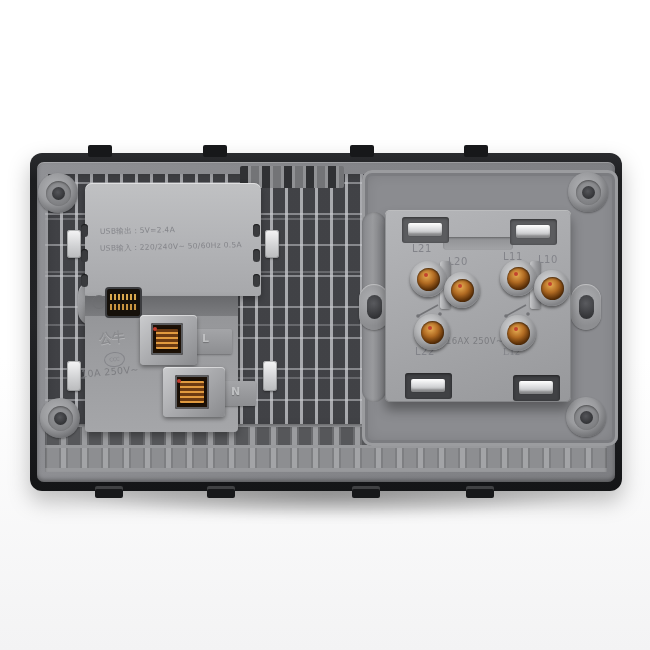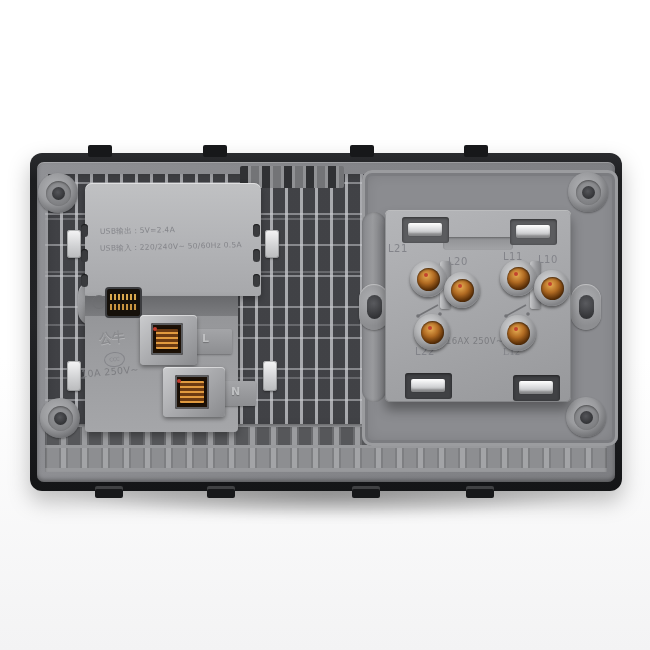--- a/index.html
+++ b/index.html
@@ -244,21 +244,21 @@
     <circle cx="26" cy="16" r="1.8" fill="#66676b"></circle>
     <path d="M12 20 q3 2 6 0" stroke="#66676b" stroke-width="1.2" fill="none"></path>
   </svg>
   <svg class="abs sym" style="left:502px;top:298px;" width="36" height="24" viewBox="0 0 36 24">
     <line x1="4" y1="18" x2="24" y2="7" stroke="#66676b" stroke-width="1.6"></line>
     <circle cx="4" cy="18" r="1.8" fill="#66676b"></circle>
     <circle cx="26" cy="16" r="1.8" fill="#66676b"></circle>
     <path d="M12 20 q3 2 6 0" stroke="#66676b" stroke-width="1.2" fill="none"></path>
   </svg>
 
-  <div class="abs term-label" style="left:388px;top:243px;">L21</div>
+  <div class="abs term-label" style="left:412px;top:243px;">L21</div>
   <div class="abs term-label" style="left:448px;top:256px;">L20</div>
   <div class="abs term-label" style="left:503px;top:251px;">L11</div>
   <div class="abs term-label" style="left:538px;top:254px;">L10</div>
   <div class="abs term-label" style="left:415px;top:346px;">L22</div>
   <div class="abs term-label" style="left:503px;top:346px;font-family:Liberation Serif, serif;">L12</div>
   <div class="abs rating-text-right" style="left:446px;top:336px;">16AX 250V~</div>
 
   <div class="abs terminal" style="left:410px;top:261px;">
       <div class="t-core">
         <i class="t-red"></i>

